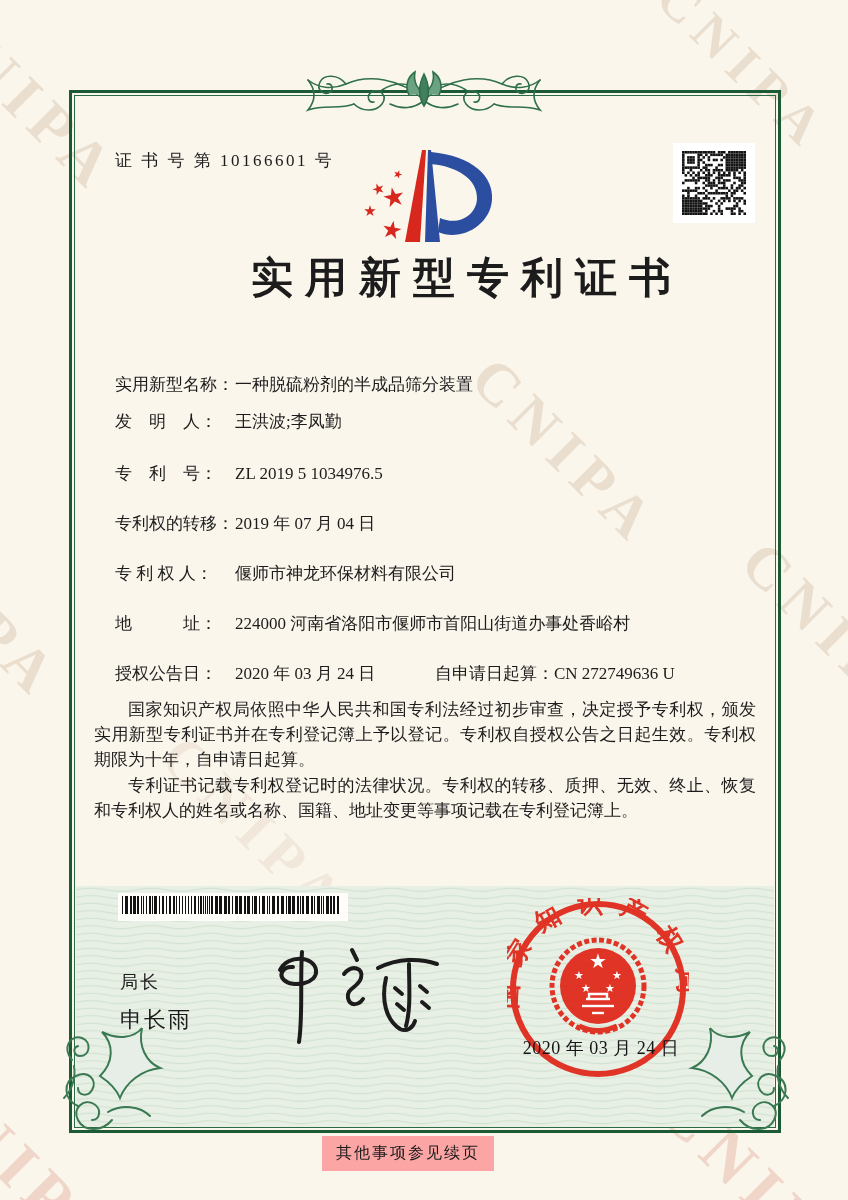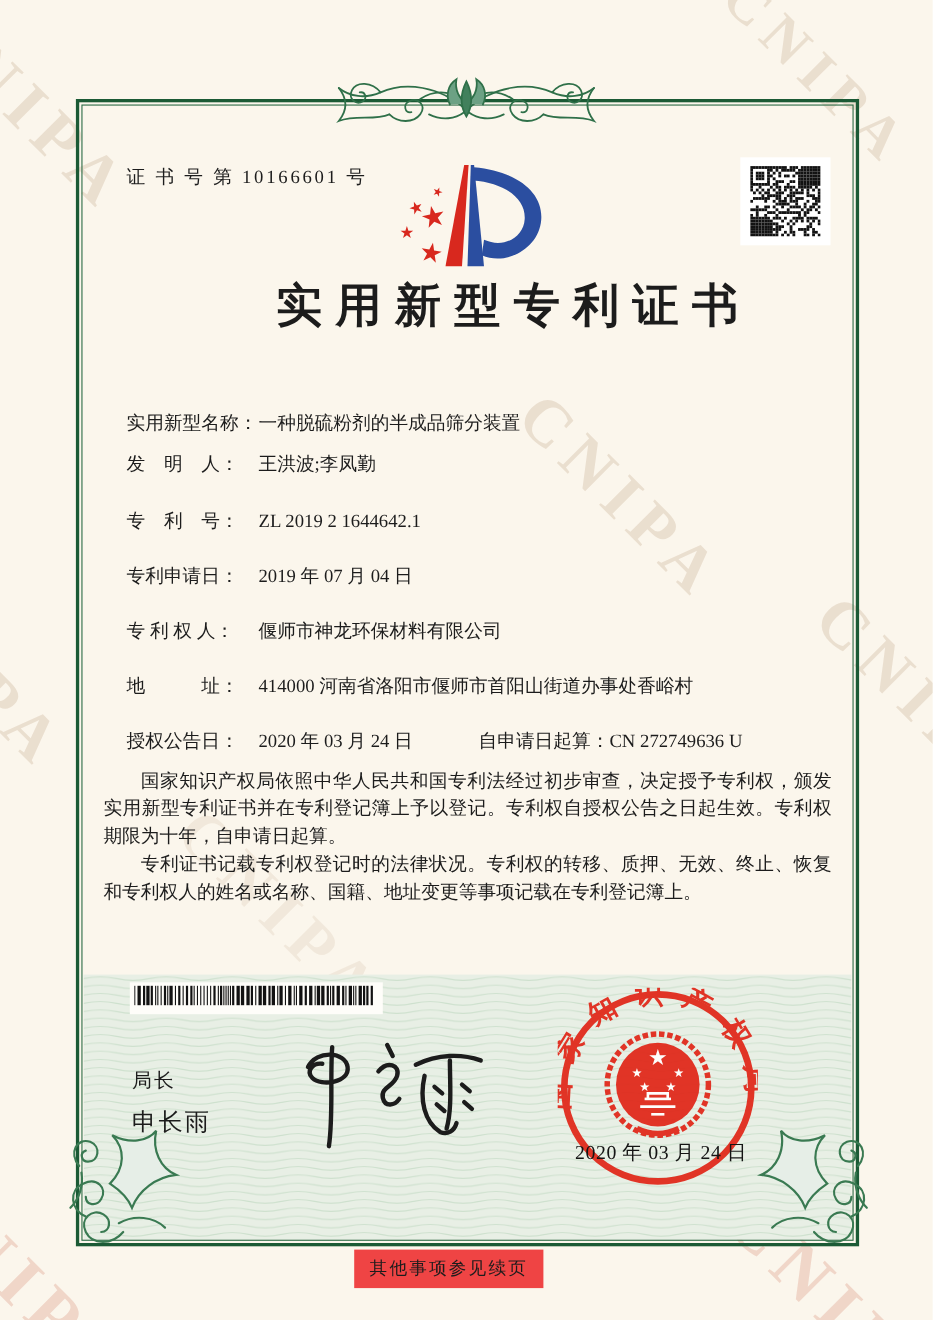--- a/index.html
+++ b/index.html
@@ -49,21 +49,21 @@
   
   .barcode{position:absolute;left:118px;top:893px;background:#fefdf9;padding:3px 4px;z-index:5;}
   .signer-title{position:absolute;left:120px;top:970px;font-size:18px;letter-spacing:2px;z-index:5;}
   .signer-name{position:absolute;left:120px;top:1005px;font-size:22px;letter-spacing:2px;z-index:5;}
   .signature{position:absolute;left:240px;top:936px;z-index:5;}
   .seal{position:absolute;left:507px;top:898px;z-index:5;}
   .seal-date{position:absolute;left:516px;top:1036px;width:170px;text-align:center;font-size:18px;
              color:#141414;letter-spacing:.5px;z-index:6;}
   .page-num{position:absolute;left:240px;top:1146px;width:330px;text-align:center;font-size:15px;
             letter-spacing:1px;z-index:5;}
-  .cont-note{position:absolute;left:322px;top:1136px;background:#ef4444;padding:7px 14px;
+  .cont-note{position:absolute;left:322px;top:1136px;background:#fca5a5;padding:7px 14px;
              font-size:16px;letter-spacing:2px;z-index:5;}
 </style>
 </head>
 <body>
 
 <div class="page">
 
   <span class="wm wm1">CNIPA</span>
   <span class="wm wm2">CNIPA</span>
   <span class="wm wm3">CNIPA</span>
@@ -511,24 +511,24 @@
         <rect x="56.32" y="61.44" width="2.56" height="2.56" fill="#121212"></rect>
         <rect x="61.44" y="61.44" width="2.56" height="2.56" fill="#121212"></rect>
       </svg>
   </div>
 
   <div class="title">实用新型专利证书</div>
 
   <div class="fields">
     <div class="frow r1"><span class="flabel">实用新型名称：</span><span>一种脱硫粉剂的半成品筛分装置</span></div>
     <div class="frow r2"><span class="flabel">发　明　人：</span><span>王洪波;李凤勤</span></div>
-    <div class="frow r3"><span class="flabel">专　利　号：</span><span>ZL 2019 2 1644642.1</span></div>
-    <div class="frow r4"><span class="flabel">专利申请日：</span><span>2019 年 07 月 04 日</span></div>
+    <div class="frow r3"><span class="flabel">专　利　号：</span><span>ZL 2019 5 1034976.5</span></div>
+    <div class="frow r4"><span class="flabel">专利权的转移：</span><span>2019 年 07 月 04 日</span></div>
     <div class="frow r5"><span class="flabel">专 利 权 人：</span><span>偃师市神龙环保材料有限公司</span></div>
-    <div class="frow r6"><span class="flabel">地　　　址：</span><span>414000 河南省洛阳市偃师市首阳山街道办事处香峪村</span></div>
+    <div class="frow r6"><span class="flabel">地　　　址：</span><span>224000 河南省洛阳市偃师市首阳山街道办事处香峪村</span></div>
     <div class="frow r7">
       <span class="flabel">授权公告日：</span><span class="fval1">2020 年 03 月 24 日</span><span>自申请日起算：</span><span>CN 272749636 U</span>
     </div>
   </div>
 
   <div class="body-text">
     <p>国家知识产权局依照中华人民共和国专利法经过初步审查，决定授予专利权，颁发实用新型专利证书并在专利登记簿上予以登记。专利权自授权公告之日起生效。专利权期限为十年，自申请日起算。</p>
     <p>专利证书记载专利权登记时的法律状况。专利权的转移、质押、无效、终止、恢复和专利权人的姓名或名称、国籍、地址变更等事项记载在专利登记簿上。</p>
   </div>
 

